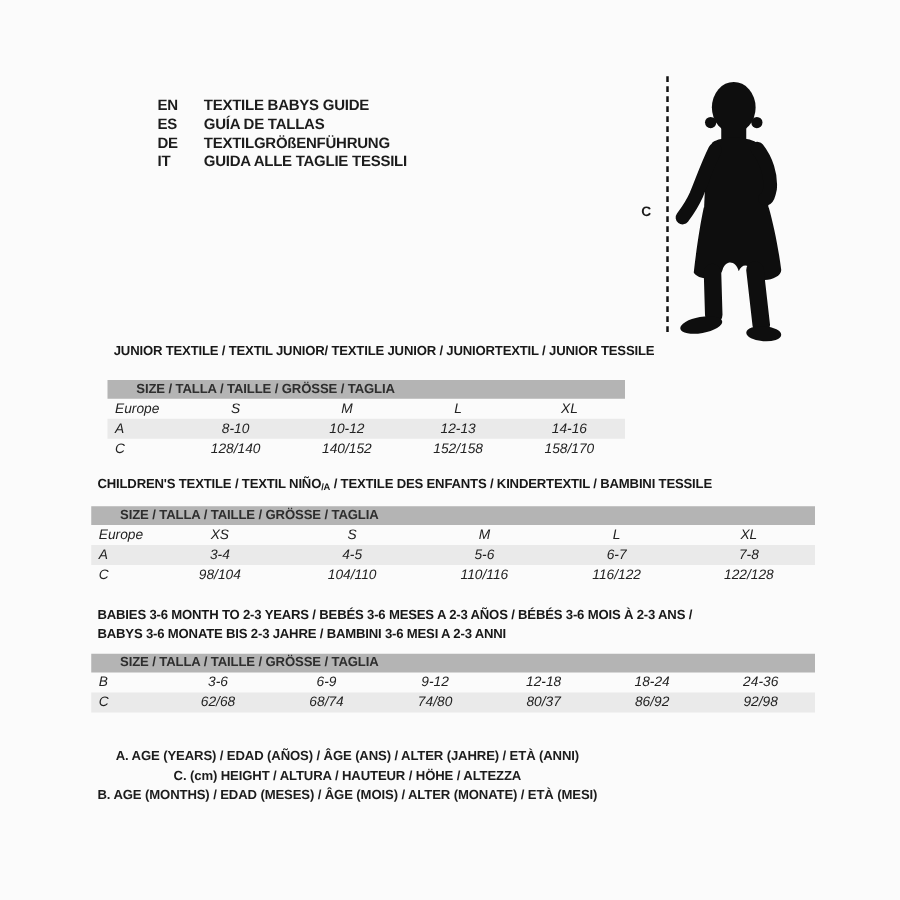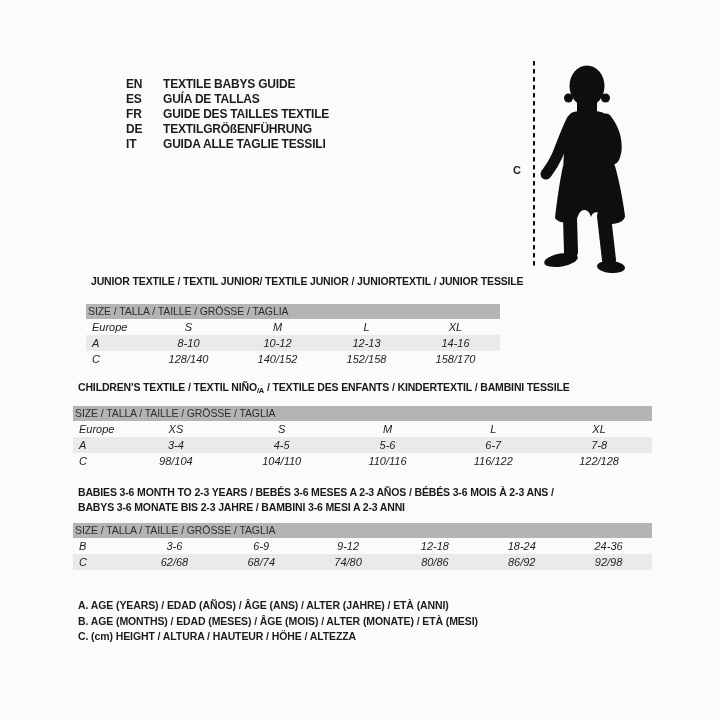--- a/index.html
+++ b/index.html
@@ -16,52 +16,48 @@
   .figure{position:absolute;left:505px;top:55px;width:160px;height:220px;}
   .figure svg{position:absolute;left:0;top:0;}
   .c-label{position:absolute;left:8px;top:109px;font-size:11px;font-weight:bold;}
   
   .sec{position:absolute;}
   #sec-junior{left:86px;top:274px;width:414px;}
   #sec-children{left:73px;top:380px;width:579px;}
   #sec-babies{left:73px;top:485px;width:579px;}
   .sec-heading{font-weight:bold;font-size:10.5px;line-height:15px;padding-left:5px;letter-spacing:-0.15px;white-space:nowrap;color:#181818;}
   .sub-seg{font-size:7.5px;display:inline-block;transform:translateY(2px);}
-  .size-bar{height:15px;line-height:15px;background:#b4b4b4;font-weight:normal;font-size:10.5px;padding-left:2px;color:#2e2e2e;letter-spacing:-0.1px;}
+  .size-bar{height:15px;line-height:15px;background:#b4b4b4;font-weight:bold;font-size:10.5px;padding-left:23px;color:#2e2e2e;letter-spacing:-0.1px;}
   #sec-junior .size-bar{margin-top:15px;}
   #sec-children .size-bar{margin-top:10px;}
   #sec-babies .size-bar{margin-top:8px;}
   .row{display:flex;height:16px;line-height:16px;font-size:11px;color:#222;font-style:italic;}
   .row.shaded{background:#eaeaea;}
   .cell-label{padding-left:6px;box-sizing:border-box;}
   #sec-junior .cell-label{width:58px;}
   #sec-children .cell-label{width:50px;}
   #sec-babies .cell-label{width:58px;}
   .cell-val{flex:1;text-align:center;}
   
   .notes{position:absolute;left:78px;top:598px;font-size:10.5px;font-weight:bold;letter-spacing:-0.1px;}
-  .note-line{height:15.5px;line-height:15.5px;white-space:nowrap;}
+  .note-line{height:15.5px;line-height:15.5px;white-space:nowrap;text-align:center;}
 </style>
 </head>
 <body>
 
 <div class="canvas">
 
   <div class="lang-block" id="lang-block">
       <div class="lang-row">
         <span class="lang-code">EN</span>
         <span class="lang-label">TEXTILE BABYS GUIDE</span>
       </div>
       <div class="lang-row">
         <span class="lang-code">ES</span>
         <span class="lang-label">GUÍA DE TALLAS</span>
-      </div>
-      <div class="lang-row">
-        <span class="lang-code">FR</span>
-        <span class="lang-label">GUIDE DES TAILLES TEXTILE</span>
       </div>
       <div class="lang-row">
         <span class="lang-code">DE</span>
         <span class="lang-label">TEXTILGRÖßENFÜHRUNG</span>
       </div>
       <div class="lang-row">
         <span class="lang-code">IT</span>
         <span class="lang-label">GUIDA ALLE TAGLIE TESSILI</span>
       </div>
     </div>
@@ -164,26 +160,26 @@
           <div class="cell-val">9-12</div>
           <div class="cell-val">12-18</div>
           <div class="cell-val">18-24</div>
           <div class="cell-val">24-36</div>
         </div>
         <div class="row shaded">
           <div class="cell-label">C</div>
           <div class="cell-val">62/68</div>
           <div class="cell-val">68/74</div>
           <div class="cell-val">74/80</div>
-          <div class="cell-val">80/86</div>
+          <div class="cell-val">80/37</div>
           <div class="cell-val">86/92</div>
           <div class="cell-val">92/98</div>
         </div>
       </div>
   </section>
 
   <div class="notes" id="notes">
       <div class="note-line">A. AGE (YEARS) / EDAD (AÑOS) / ÂGE (ANS) / ALTER (JAHRE) / ETÀ (ANNI)</div>
+      <div class="note-line">C. (cm) HEIGHT / ALTURA / HAUTEUR / HÖHE / ALTEZZA</div>
       <div class="note-line">B. AGE (MONTHS) / EDAD (MESES) / ÂGE (MOIS) / ALTER (MONATE) / ETÀ (MESI)</div>
-      <div class="note-line">C. (cm) HEIGHT / ALTURA / HAUTEUR / HÖHE / ALTEZZA</div>
     </div>
 
 </div>
 
 </body></html>

